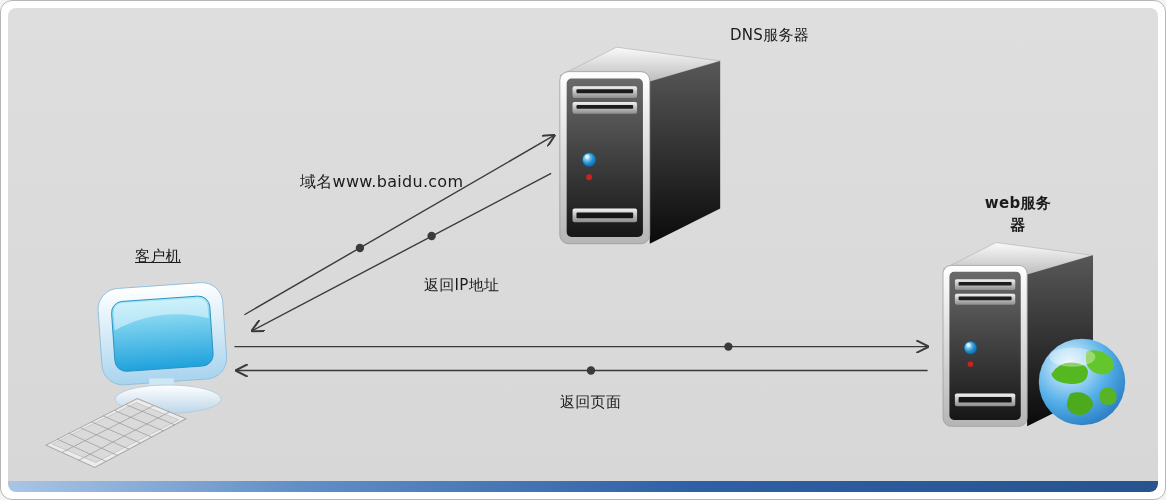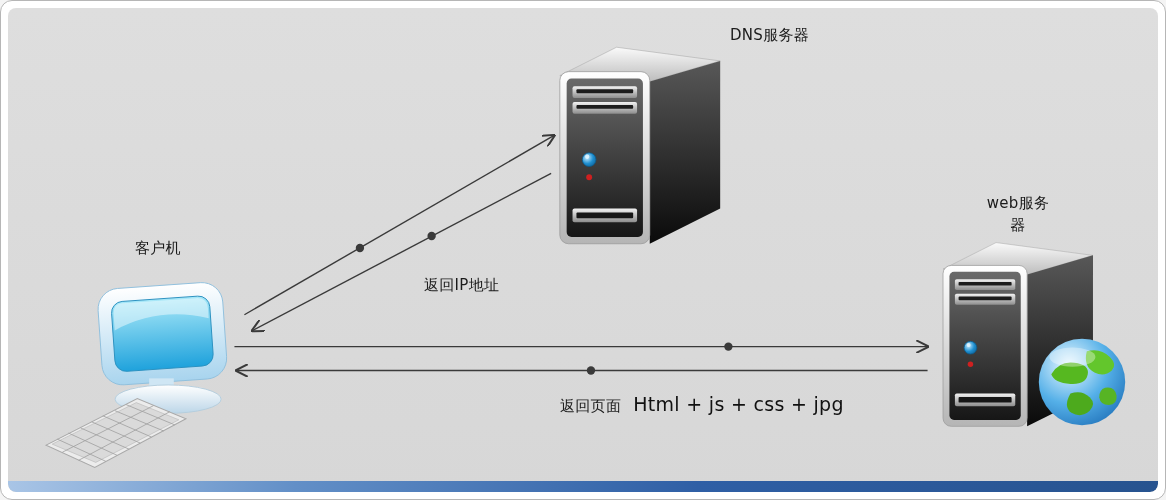--- a/index.html
+++ b/index.html
@@ -25,22 +25,22 @@
   .lbl{
     position:absolute;
     font-size:15px;color:#1b1b1b;
     white-space:nowrap;
     letter-spacing:0.3px;
   }
   .lbl-query{left:292px;top:164px;font-size:16px;}
   .lbl-return-ip{left:396px;top:268px;margin-left:20px;}
   .lbl-request{left:648px;top:294px;}
   .lbl-dns{left:722px;top:18px;}
-  .lbl-client{left:127px;top:231px;}
-  .lbl-web{left:958px;top:185px;width:104px;text-align:center;line-height:1.45;white-space:normal;}
+  .lbl-client{left:127px;top:239px;text-decoration:underline;}
+  .lbl-web{left:958px;top:185px;width:104px;text-align:center;line-height:1.45;white-space:normal;font-weight:bold;}
   .lbl-response{left:552px;top:385px;display:flex;align-items:baseline;gap:12px;}
   .lbl-response .zh{font-size:15px;}
   .lbl-response .en{font-size:19px;color:#111;}
   .bottom-bar{
     position:absolute;left:0;right:0;bottom:0;height:11px;
     background:linear-gradient(90deg,#a9c5e6 0%,#628fc7 25%,#2f5fa5 60%,#27538f 100%);
     border-radius:0 0 8px 8px;
   }
 </style>
 </head>
@@ -180,21 +180,21 @@
         <line x1="64" y1="23" x2="112" y2="44"></line>
         <line x1="76" y1="18" x2="124" y2="38"></line>
         <line x1="87" y1="12" x2="135" y2="32"></line>
       </g>
     </svg>
 
     <div class="lbl lbl-dns">DNS服务器</div>
     <div class="lbl lbl-web"><span>web服务</span><br><span>器</span></div>
     <div class="lbl lbl-client">客户机</div>
 
+    <div class="lbl lbl-query">域名www.baidu.com</div>
     <div class="lbl lbl-return-ip">返回IP地址</div>
     <div class="lbl lbl-response">
       <span class="zh">返回页面</span>
-      <span class="en">Html + js + css + jpg</span>
     </div>
 
     <div class="bottom-bar"></div>
   </div>
 </div>
 
 </body></html>

